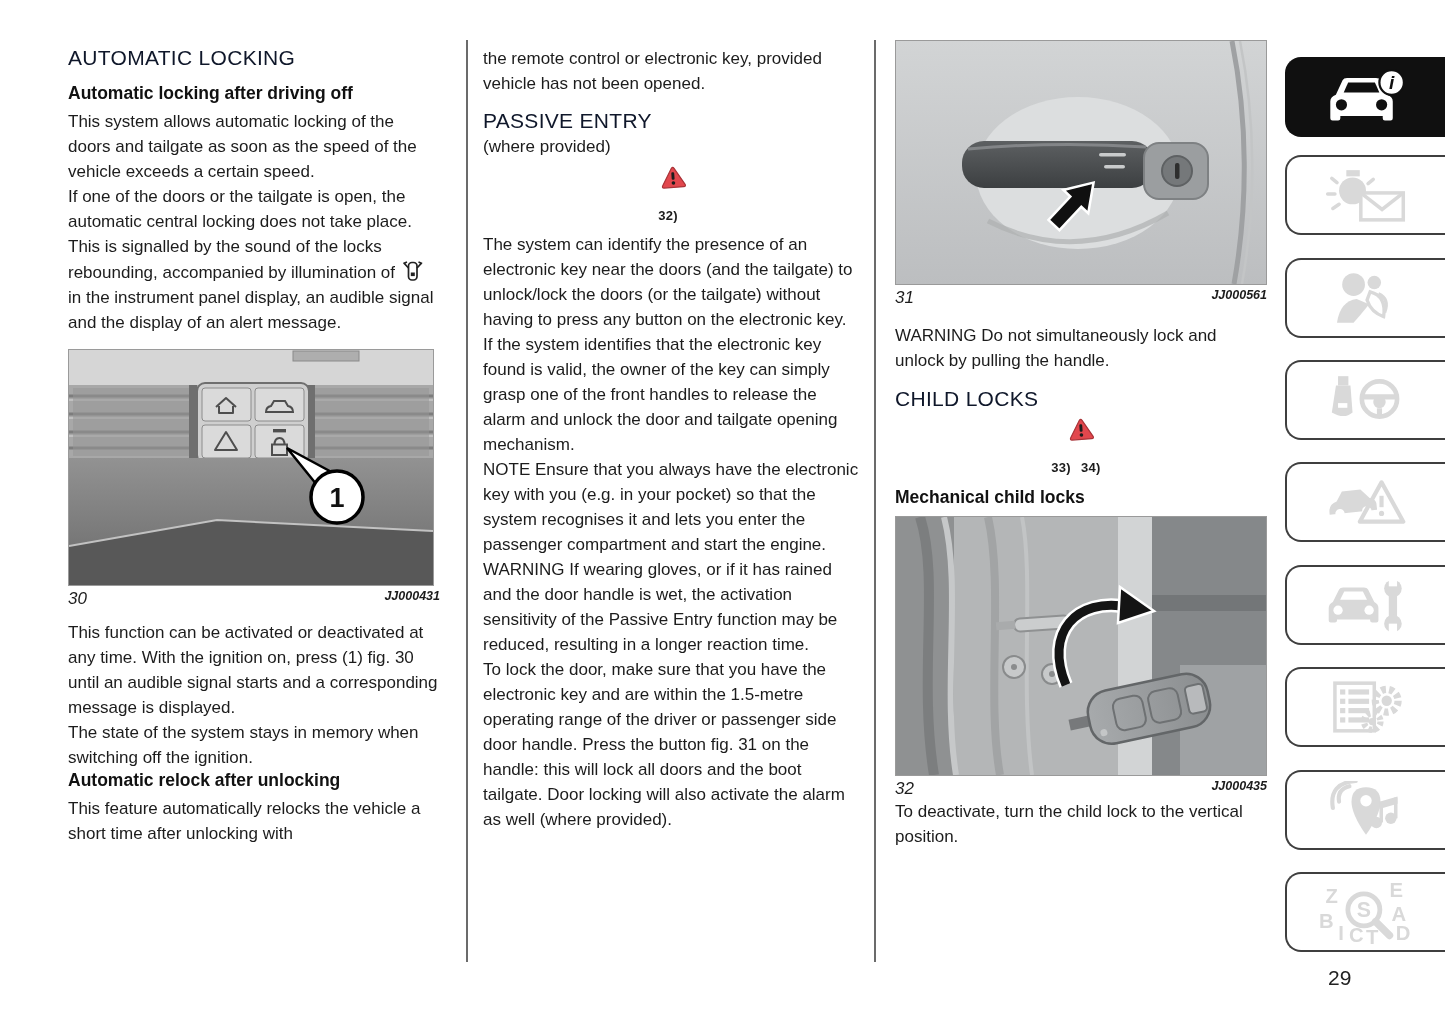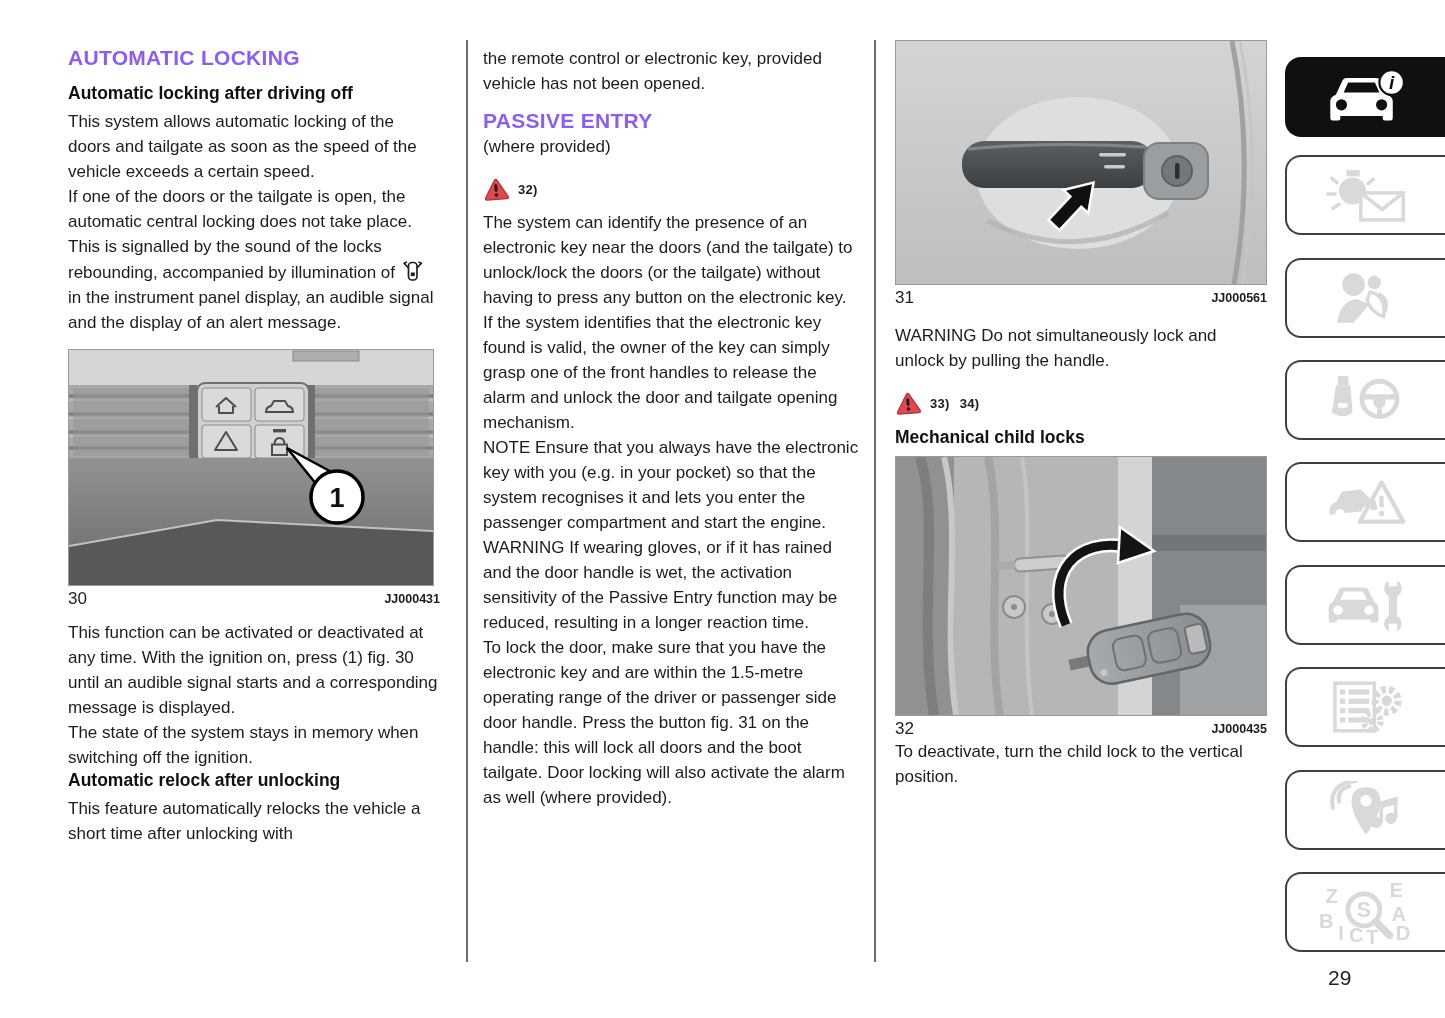--- a/index.html
+++ b/index.html
@@ -6,31 +6,31 @@
   body{
     width:1445px;height:1018px;position:relative;background:#ffffff;
     font-family:"Liberation Sans","DejaVu Sans",sans-serif;color:#1c1c1c;
     overflow:hidden;
   }
   .col{position:absolute;top:46px;}
   .col-left{left:68px;width:372px;}
   .col-mid{left:483px;width:380px;}
   .col-right{left:895px;width:372px;top:40px;}
   .vrule{position:absolute;top:40px;height:922px;width:2px;background:#6b6b6b;}
-  h1.sec{font-size:21px;font-weight:bold;letter-spacing:.3px;margin:0 0 13px 0;color:#8b5cf6;}
+  h1.sec{font-size:21px;font-weight:normal;letter-spacing:.3px;margin:0 0 13px 0;color:#0f172a;}
   h2.sub{font-size:17.5px;font-weight:bold;margin:0 0 5px 0;color:#111;}
   p.body{font-size:17px;line-height:25px;margin:0;}
   .gap{margin-top:11px;}
   .subtitle{font-size:17px;line-height:24px;margin:0;}
-  .warnrow{display:flex;align-items:center;gap:9px;margin:19px 0 9px 0;}
+  .warnrow{display:flex;align-items:center;gap:19px;margin:7px 0 9px 0;flex-direction:column;}
   .warnrefs{font-size:13px;font-weight:bold;letter-spacing:.3px;}
   .warnrefs span{margin-right:10px;}
   figure{margin:14px 0 0 0;padding:0;}
   .figimg{display:block;border:1px solid #9a9a9a;}
-  figcaption{display:flex;justify-content:space-between;align-items:center;margin-top:3px;}
+  figcaption{display:flex;justify-content:space-between;align-items:flex-start;margin-top:3px;font-style:italic;}
   .fignum{font-size:17px;}
   .figcode{font-size:12.5px;font-weight:bold;}
   .inline-icon{display:inline-block;vertical-align:-5px;margin:0 2px;}
   .sidebar-tab{position:absolute;left:1285px;width:160px;height:80px;background:#fff;
     border:2px solid #3f3f3f;border-right:none;border-radius:16px 0 0 16px;
     display:flex;align-items:center;justify-content:center;box-sizing:border-box;}
   .sidebar-tab.active{background:#101010;border-color:#101010;}
   .pagenum{position:absolute;left:1328px;top:966px;font-size:21px;color:#222;}
 </style>
 </head>
@@ -173,20 +173,21 @@
         <polygon points="0,-7.5 32,-7.5 32,-17 58,0 32,17 32,7.5 0,7.5" fill="#101010" stroke="#ffffff" stroke-width="2.5"></polygon>
       </g>
     </svg>
     <figcaption>
       <span class="fignum">31</span>
       <span class="figcode">JJ000561</span>
     </figcaption>
   </figure>
 
   <p class="body" style="margin-top:15px">WARNING Do not simultaneously lock and unlock by pulling the handle.</p>
+  <h1 class="sec" style="margin:14px 0 2px 0">CHILD LOCKS</h1>
   <div class="warnrow">
     <svg width="26" height="23" viewBox="0 0 26 23" style="transform:rotate(-4deg)">
       <path d="M12 2.2 Q13.4 0.6 14.7 2.4 L24.6 19.2 Q25.6 21.4 23 21.4 L3.3 21.4 Q1 21.2 2.2 19 Z" fill="#e2474d" stroke="#a93338" stroke-width="1.2"></path>
       <rect x="11.6" y="6.2" width="2.9" height="7.6" rx="1.2" fill="#1d1d1d"></rect>
       <circle cx="13.05" cy="17" r="1.8" fill="#1d1d1d"></circle>
     </svg>
     <span class="warnrefs"><span>33)</span><span>34)</span></span>
   </div>
   <h2 class="sub" style="margin-top:12px">Mechanical child locks</h2>
 

